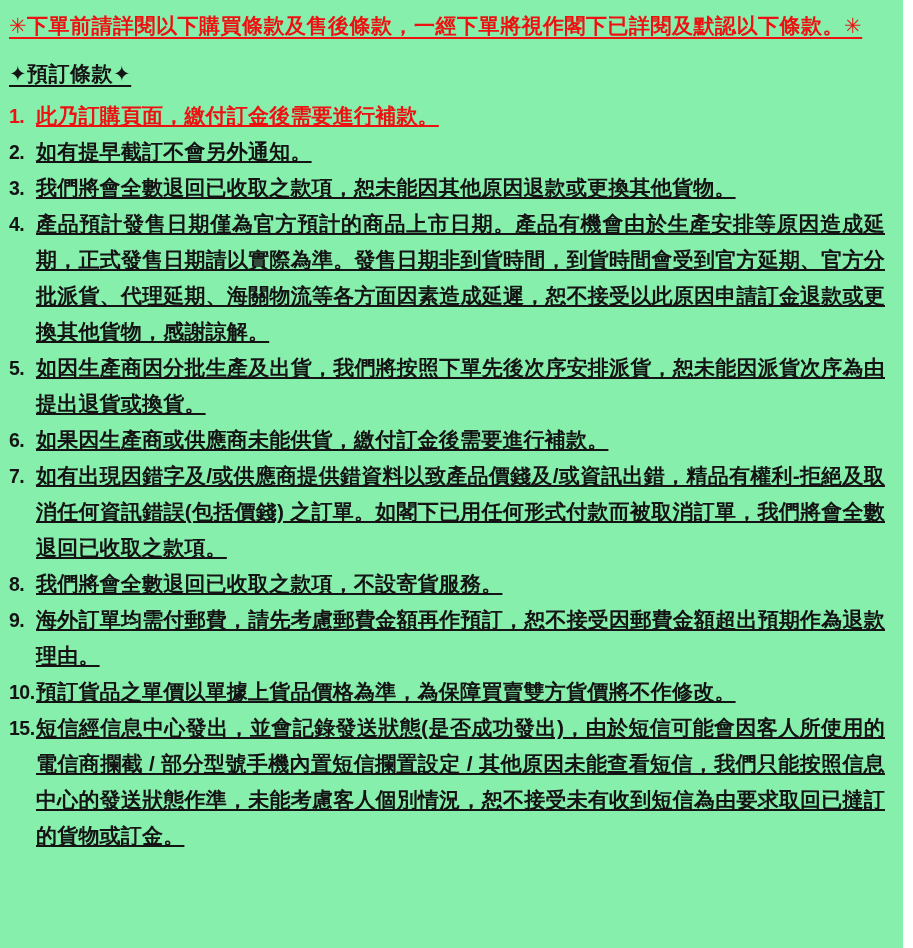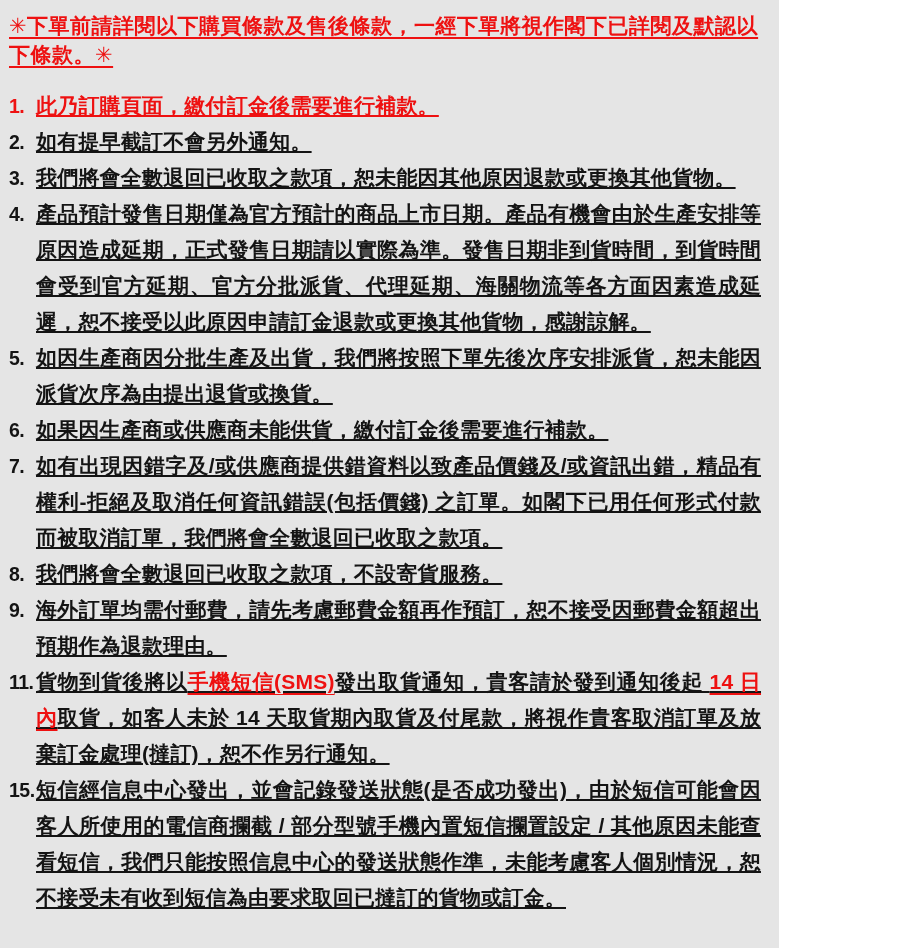--- a/index.html
+++ b/index.html
@@ -3,24 +3,24 @@
 <meta charset="utf-8">
 <style>
   * { margin: 0; padding: 0; box-sizing: border-box; }
   html, body { background: #ffffff; }
   body {
     font-family: "Liberation Sans", "DejaVu Sans", sans-serif;
     font-weight: 700;
     color: #141414;
   }
   .doc {
-    width: 779px;
+    width: 903px;
     height: 948px;
     overflow: hidden;
-    background: #e5e5e5;
+    background: #86efac;
     padding: 11px 18px 0 9px;
   }
   .title {
     color: #ee1111;
     font-size: 21px;
     line-height: 29px;
     text-decoration: underline;
     text-underline-offset: 4px;
     margin-bottom: 19px;
     letter-spacing: 0.5px;
@@ -55,20 +55,23 @@
     text-decoration: underline;
     text-underline-offset: 4px;
   }
 </style>
 </head>
 <body>
 
 <div class="doc">
   <div class="title">✳下單前請詳閱以下購買條款及售後條款，一經下單將視作閣下已詳閱及默認以下條款。✳</div>
 
+  <div class="heading-row">
+    <span class="heading">✦預訂條款✦</span>
+  </div>
 
   <div class="terms" id="terms-list">
       <div class="term-item red">
         <span class="term-num">1.</span>
         <span class="term-text"><span class="seg-normal">此乃訂購頁面，繳付訂金後需要進行補款。</span></span>
       </div>
       <div class="term-item">
         <span class="term-num">2.</span>
         <span class="term-text"><span class="seg-normal">如有提早截訂不會另外通知。</span></span>
       </div>
@@ -94,21 +97,21 @@
       </div>
       <div class="term-item">
         <span class="term-num">8.</span>
         <span class="term-text"><span class="seg-normal">我們將會全數退回已收取之款項，不設寄貨服務。</span></span>
       </div>
       <div class="term-item">
         <span class="term-num">9.</span>
         <span class="term-text"><span class="seg-normal">海外訂單均需付郵費，請先考慮郵費金額再作預訂，恕不接受因郵費金額超出預期作為退款理由。</span></span>
       </div>
       <div class="term-item">
-        <span class="term-num">11.</span>
-        <span class="term-text"><span class="seg-normal">貨物到貨後將以</span><span class="seg-red-underline">手機短信(SMS)</span><span class="seg-normal">發出取貨通知，貴客請於發到通知後起 </span><span class="seg-red-underline">14 日內</span><span class="seg-normal">取貨，如客人未於 14 天取貨期內取貨及付尾款，將視作貴客取消訂單及放棄訂金處理(撻訂)，恕不作另行通知。</span></span>
+        <span class="term-num">10.</span>
+        <span class="term-text"><span class="seg-normal">預訂貨品之單價以單據上貨品價格為準，為保障買賣雙方貨價將不作修改。</span></span>
       </div>
       <div class="term-item">
         <span class="term-num">15.</span>
         <span class="term-text"><span class="seg-normal">短信經信息中心發出，並會記錄發送狀態(是否成功發出)，由於短信可能會因客人所使用的電信商攔截 / 部分型號手機內置短信攔置設定 / 其他原因未能查看短信，我們只能按照信息中心的發送狀態作準，未能考慮客人個別情況，恕不接受未有收到短信為由要求取回已撻訂的貨物或訂金。</span></span>
       </div>
     </div>
 </div>
 
 </body></html>

